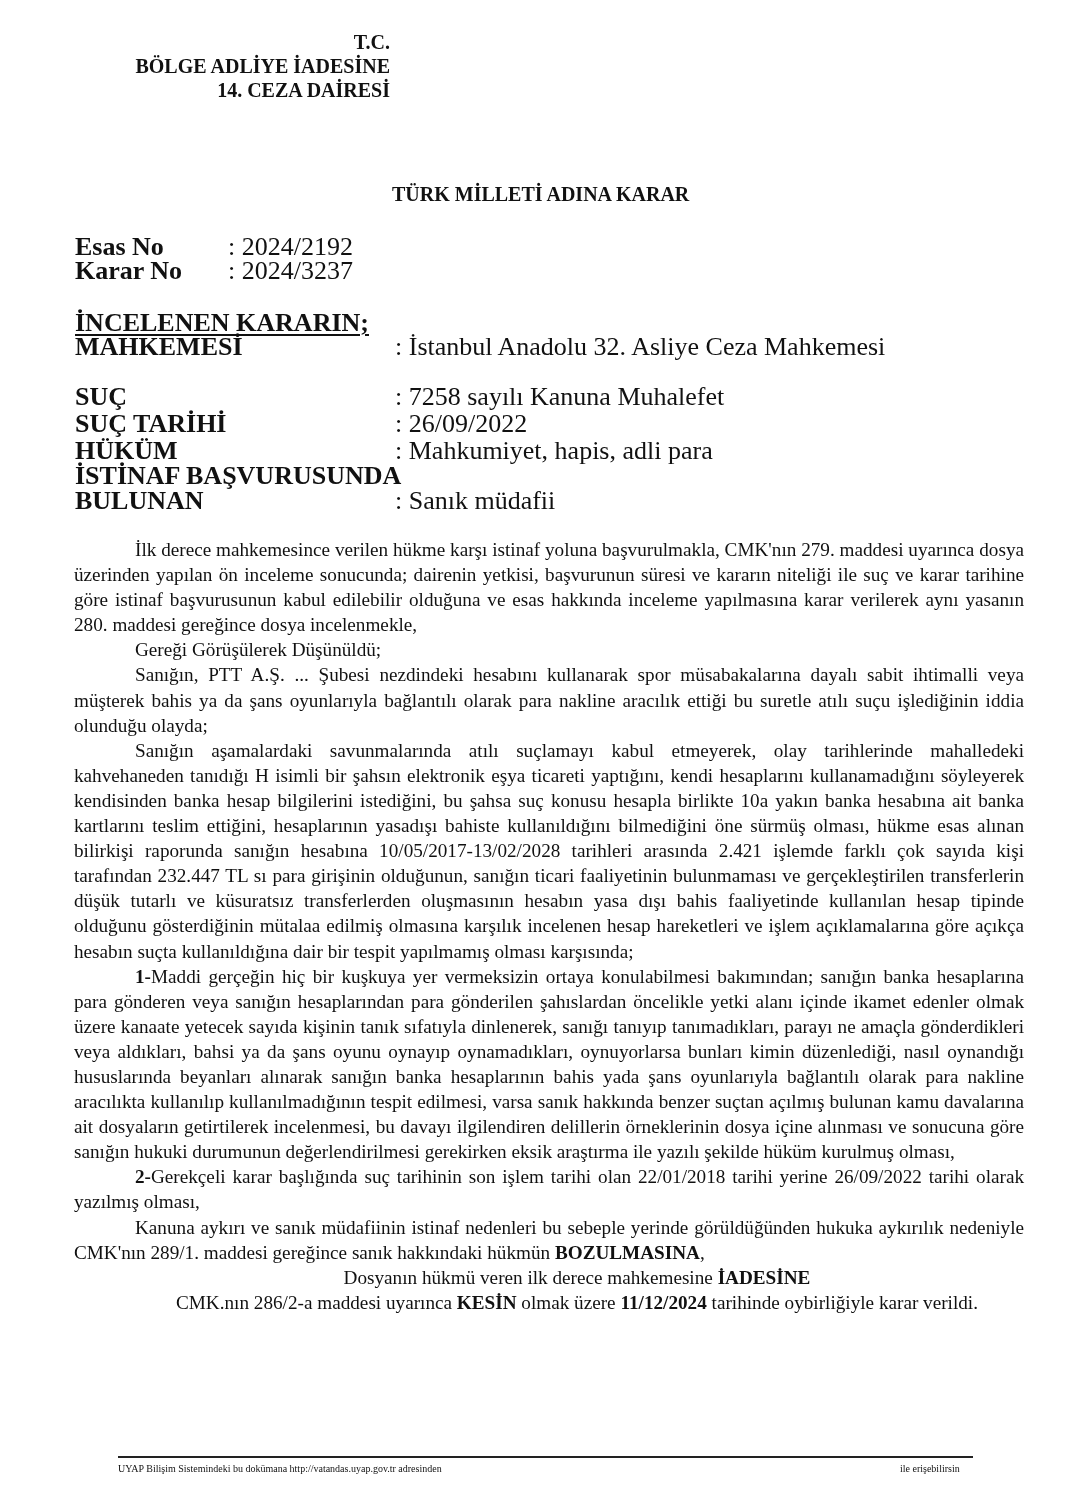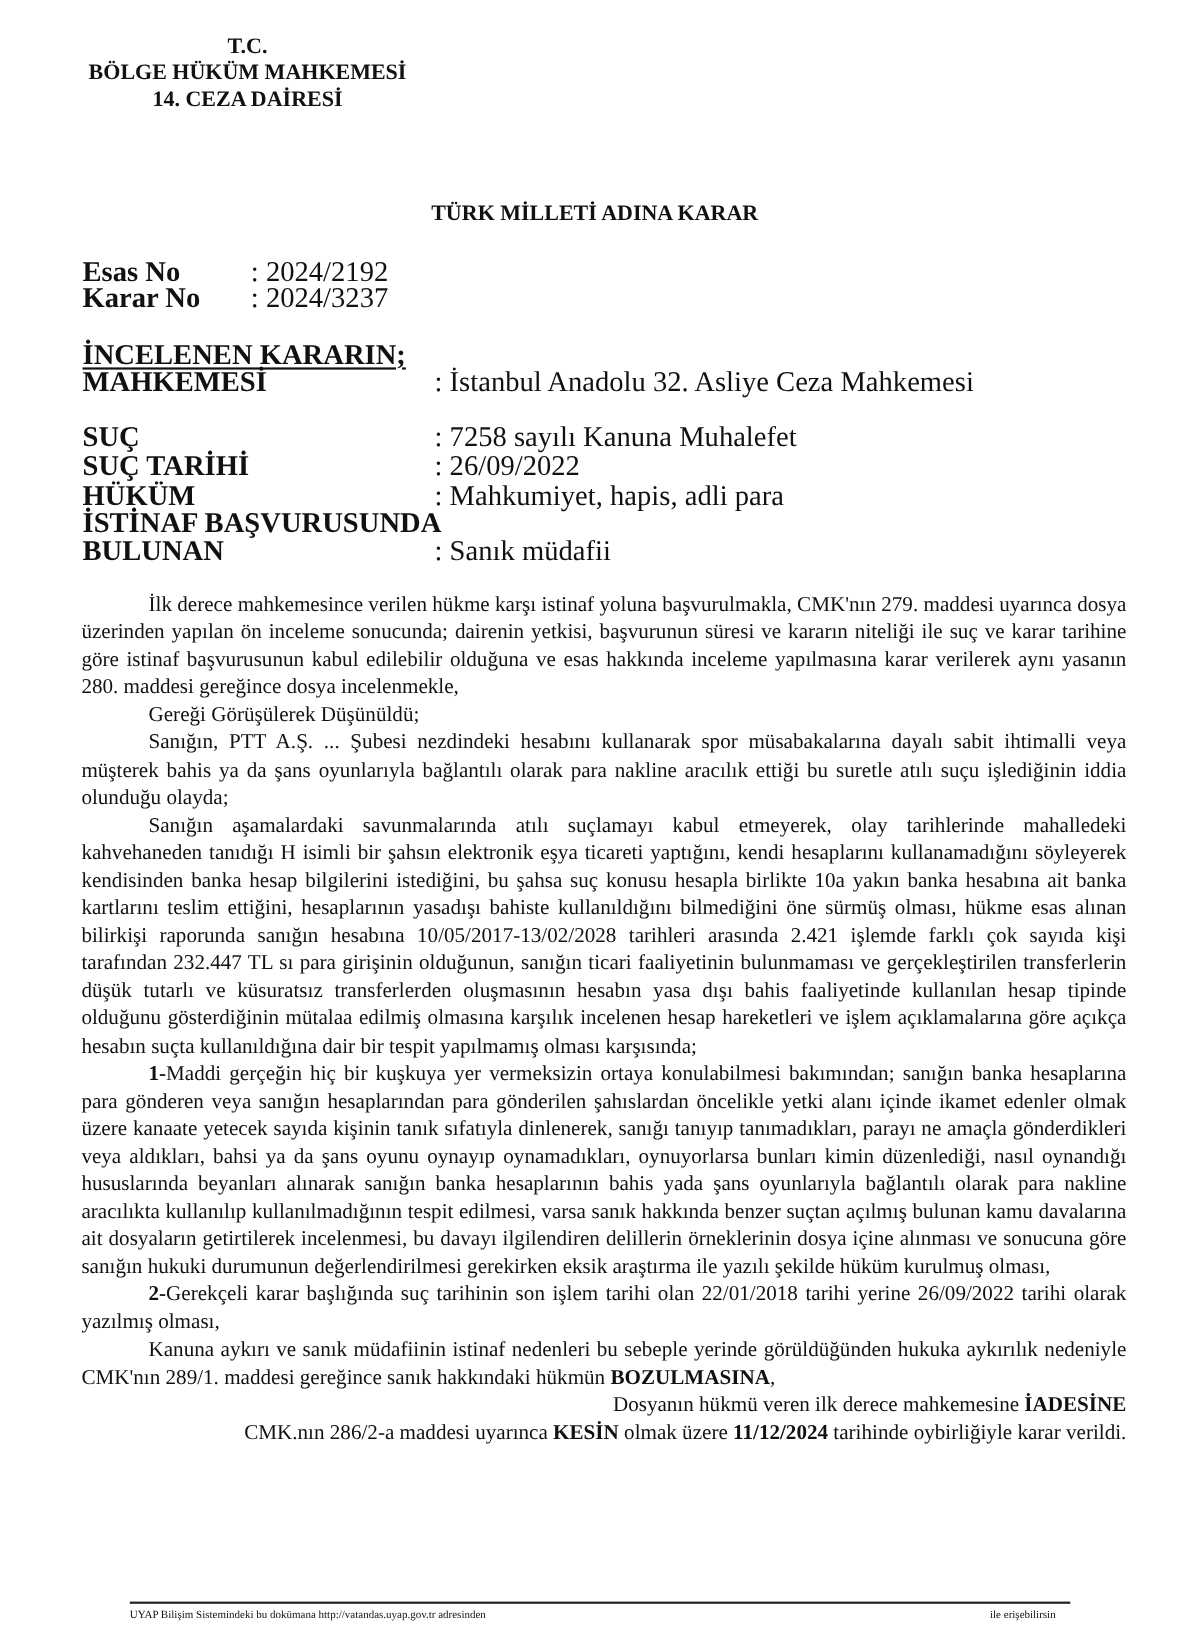--- a/index.html
+++ b/index.html
@@ -1,49 +1,49 @@
 <!DOCTYPE html>
 <html><head>
   <meta charset="utf-8">
   <style>
     html, body { margin: 0; padding: 0; background: #ffffff; }
     body {
       width: 1080px; height: 1489px; position: relative; overflow: hidden;
       font-family: "Liberation Serif", "DejaVu Serif", serif;
       color: #111111;
     }
-    .hdr { position: absolute; left: 60px; top: 30px; width: 330px; text-align: center;
+    .hdr { position: absolute; left: 60px; top: 30px; width: 330px; text-align: right;
            font-weight: bold; font-size: 20px; line-height: 24px; }
     .title { position: absolute; left: 392px; top: 183px; font-weight: bold; font-size: 20px; }
     .row { position: absolute; font-size: 26px; line-height: 24px; }
     .lbl { font-weight: bold; }
     .ul { text-decoration: underline; text-decoration-thickness: 2px; text-underline-offset: 3px; }
     .body-text {
       position: absolute; left: 74px; top: 537px; width: 950px;
       font-size: 19.2px; line-height: 25.1px; text-align: justify;
     }
     .body-text p { margin: 0; }
     .ind { text-indent: 61px; }
     .ind2 { text-indent: 56px; }
-    .nojust { text-align: right; }
+    .nojust { text-align: center; }
     b { font-weight: bold; }
     .footer-line { position: absolute; left: 118px; top: 1456px; width: 855px; height: 0;
                    border-top: 2px solid #222; }
     .footer-l { position: absolute; left: 118px; top: 1463px; font-size: 10px; }
     .footer-r { position: absolute; left: 900px; top: 1463px; font-size: 10px; }
     .lastline { white-space: nowrap; }
   </style>
 </head>
 <body>
 
 <div>
 
   <div class="hdr">
     <div>T.C.</div>
-    <div>BÖLGE HÜKÜM MAHKEMESİ</div>
+    <div>BÖLGE ADLİYE İADESİNE</div>
     <div>14. CEZA DAİRESİ</div>
   </div>
 
   <div class="title">TÜRK MİLLETİ ADINA KARAR</div>
 
   <div class="row lbl" style="left:75px; top:235px;">Esas No</div>
   <div class="row" style="left:228px; top:235px;">: 2024/2192</div>
   <div class="row lbl" style="left:75px; top:259px;">Karar No</div>
   <div class="row" style="left:228px; top:259px;">: 2024/3237</div>
 

